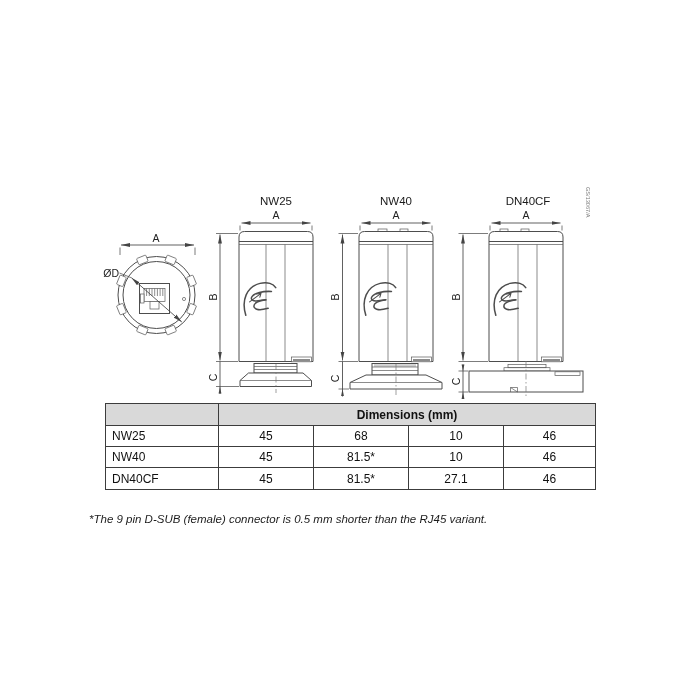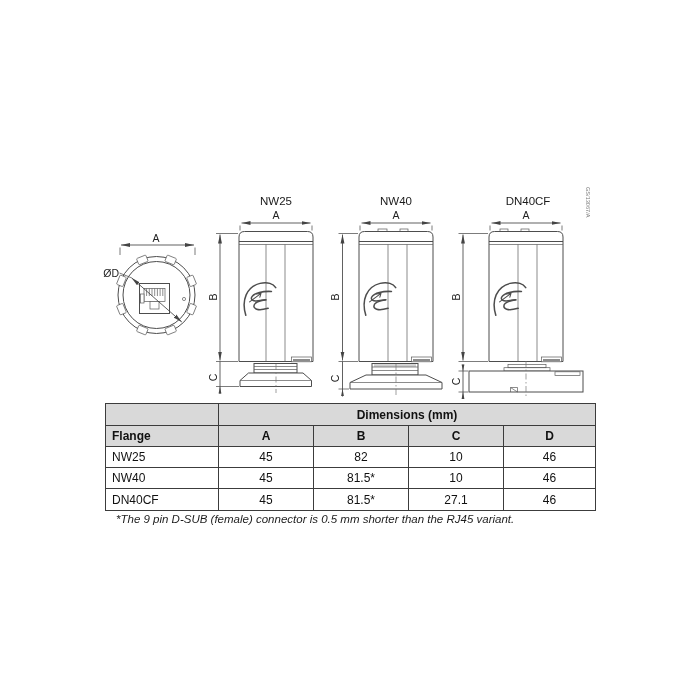--- a/index.html
+++ b/index.html
@@ -25,21 +25,21 @@
   
   .dims-table{position:absolute;left:105px;top:403px;width:490px;border-collapse:collapse;
               table-layout:fixed;font-size:12px;color:#111;}
   .dims-table td{border:1px solid #3c3c3c;padding:0;text-align:center;height:20px;
                  overflow:hidden;white-space:nowrap;}
   .dims-table .hdr{background:#d9d9d9;font-weight:bold;}
   .dims-table .cell-name{text-align:left;padding-left:6px;}
   .dims-table tr.r1 td{height:21px;}
   .dims-table tr.r5 td{height:21px;}
 
-  .footnote{position:absolute;left:116px;top:513px;width:500px;font-size:11.5px;
+  .footnote{position:absolute;left:89px;top:513px;width:500px;font-size:11.5px;
             font-style:italic;color:#1c1c1c;}
 </style>
 </head>
 <body>
 
 <div class="canvas">
 
 <svg width="700" height="700" viewBox="0 0 700 700">
   <defs>
     <marker id="arr" viewBox="0 0 12 6" refX="12" refY="3" markerWidth="9" markerHeight="4.5" orient="auto-start-reverse" markerUnits="userSpaceOnUse">
@@ -230,30 +230,23 @@
         <col style="width:95px">
         <col style="width:95px">
         <col style="width:92px">
       </colgroup>
   <tbody>
         <tr class="r1">
     <td class="hdr"></td>
     <td class="hdr" colspan="4">Dimensions (mm)</td>
   </tr>
   <tr>
-    <td class="hdr cell-name">Flange</td>
-    <td class="hdr">A</td>
-    <td class="hdr">B</td>
-    <td class="hdr">C</td>
-    <td class="hdr">D</td>
-  </tr>
-  <tr>
     <td class="cell-name">NW25</td>
     <td>45</td>
-    <td>82</td>
+    <td>68</td>
     <td>10</td>
     <td>46</td>
   </tr>
   <tr>
     <td class="cell-name">NW40</td>
     <td>45</td>
     <td>81.5*</td>
     <td>10</td>
     <td>46</td>
   </tr>

